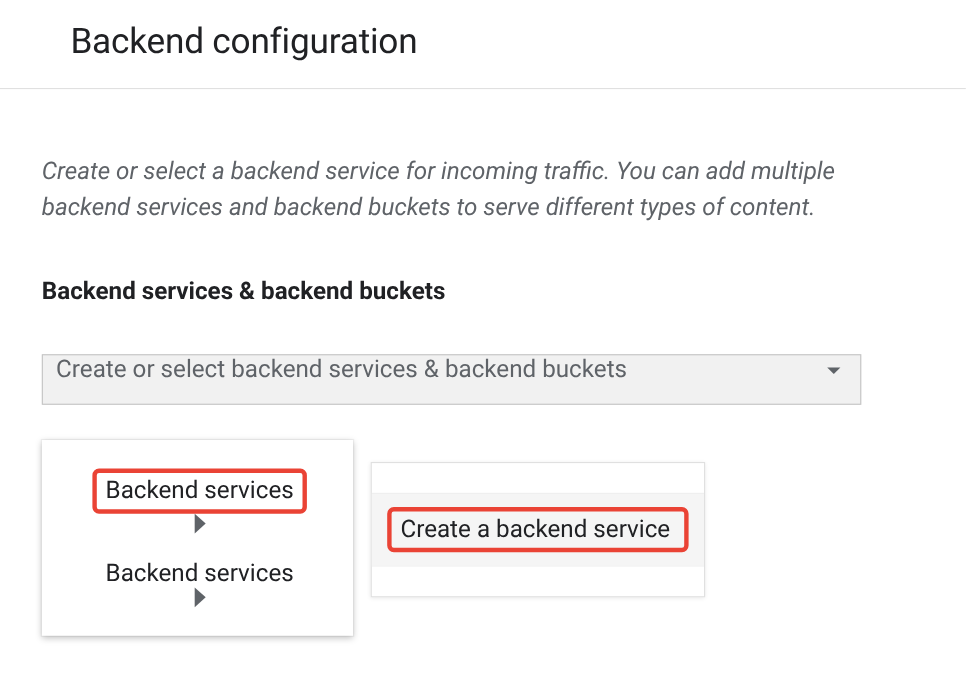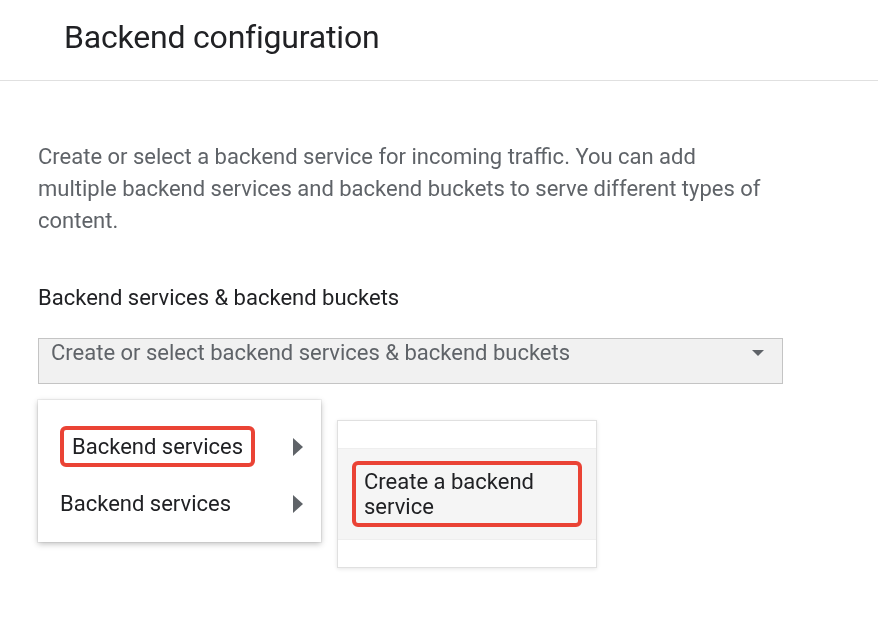--- a/index.html
+++ b/index.html
@@ -32,26 +32,27 @@
     }
     .content {
       padding: 60px 38px 20px 38px;
     }
     .description {
       font-size: 22px;
       color: #5f6368;
       line-height: 1.45;
       margin-bottom: 48px;
       max-width: 740px;
+      font-style: italic;
     }
     .section-label {
       font-size: 22px;
-      font-weight: 400;
+      font-weight: 700;
       color: #202124;
-      margin-bottom: 28px;
+      margin-bottom: 44px;
     }
     .dropdown {
       width: 745px;
       height: 46px;
       border: 1px solid #c4c4c4;
       background: #f1f1f1;
       display: flex;
       align-items: center;
       justify-content: space-between;
       padding: 0 18px 16px 12px;
@@ -81,20 +82,21 @@
       background: #fff;
       box-shadow: 0 2px 6px rgba(0,0,0,0.25), 0 0 0 1px rgba(0,0,0,0.05);
       padding: 14px 0;
     }
     .menu-item {
       display: flex;
       align-items: center;
       justify-content: space-between;
       padding: 12px 18px 12px 22px;
       cursor: pointer;
+      flex-direction: column;
     }
     .menu-item-label {
       font-size: 22px;
       color: #202124;
     }
     .highlight-box {
       border: 4px solid #ea4335;
       border-radius: 6px;
       padding: 4px 8px;
       display: inline-block;
@@ -102,21 +104,21 @@
     .arrow-right {
       width: 0;
       height: 0;
       border-top: 9px solid transparent;
       border-bottom: 9px solid transparent;
       border-left: 10px solid #5f6368;
     }
     .submenu {
       margin-top: 20px;
       margin-left: 16px;
-      width: 260px;
+      width: 304px;
       background: #fff;
       border: 1px solid #e0e0e0;
       box-shadow: 0 1px 4px rgba(0,0,0,0.1);
     }
     .submenu-top-spacer {
       height: 28px;
       border-bottom: 1px solid #eee;
     }
     .submenu-item {
       padding: 12px 14px;

